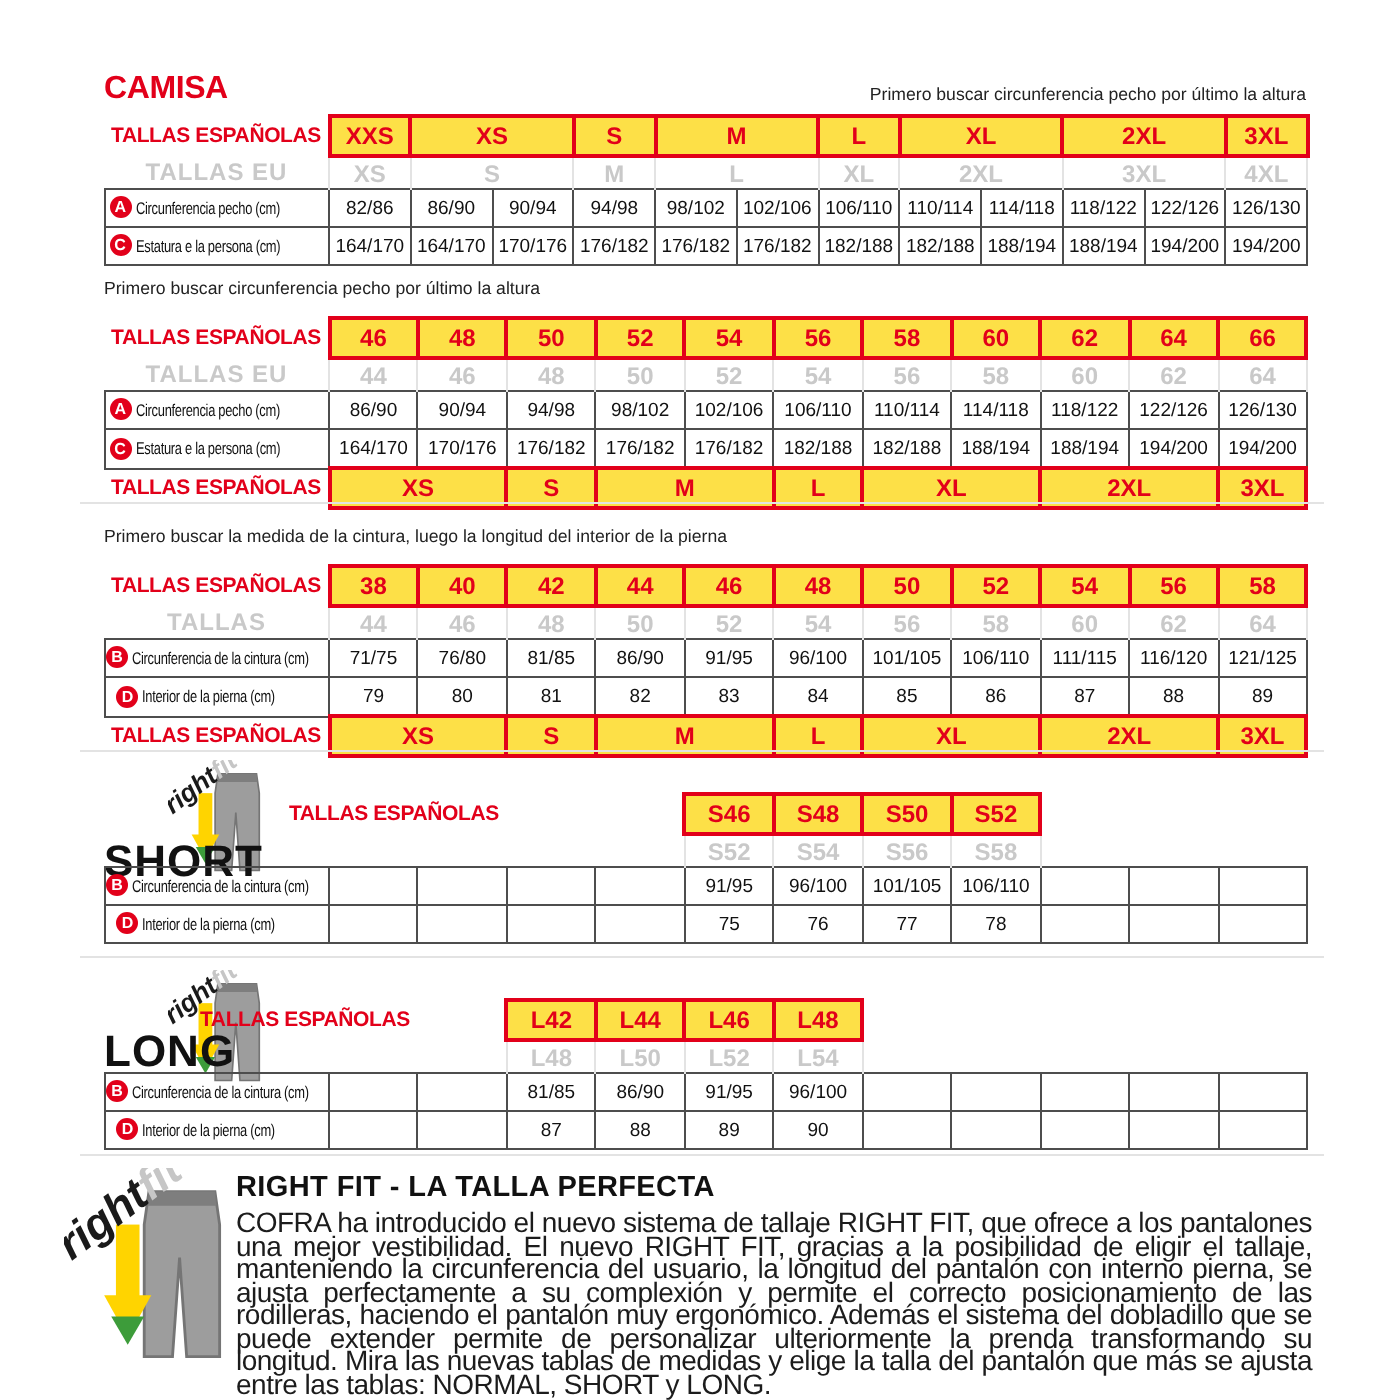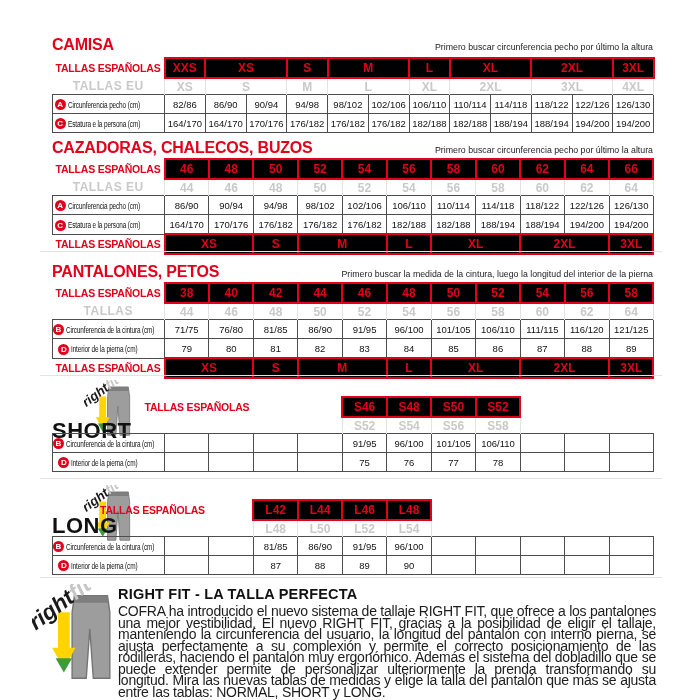--- a/index.html
+++ b/index.html
@@ -12,21 +12,21 @@
 
   .tbl{position:absolute;left:52px;width:601px;}
   table.size-table{border-collapse:collapse;table-layout:fixed;width:601px;}
   table.size-table td{padding:0;text-align:center;vertical-align:middle;white-space:nowrap;overflow:hidden;}
 
   tr.r-es td{height:18px;}
   tr.r-eu td{height:15px;}
   tr.r-val td{height:18px;}
 
   td.es-lead{color:#e2001a;font-weight:bold;font-size:10.5px;text-align:right;padding-right:5px;letter-spacing:-0.2px;border:none;}
-  td.es-box{border:2px solid #e2001a;color:#e2001a;font-weight:bold;font-size:12px;background:#000000;margin-left:29px;}
+  td.es-box{border:2px solid #e2001a;color:#e2001a;font-weight:bold;font-size:12px;background:#fde047;margin-left:29px;}
   td.eu-lead{color:#c9c9c9;font-weight:bold;font-size:12px;text-align:left;padding-left:2px;border:none;letter-spacing:0.5px;}
   td.eu-cell{color:#c9c9c9;font-weight:bold;font-size:12px;border-left:1px solid #e3e3e3;border-right:1px solid #e3e3e3;}
   td.val-cell{border:1px solid #4d4d4d;color:#111;font-size:9.5px;}
   td.blank{border:none;}
   td.row-label{border:1px solid #4d4d4d;text-align:left;padding-left:3px;}
   .badge{display:inline-block;width:11px;height:11px;border-radius:50%;background:#e2001a;color:#fff;
          font-weight:bold;font-size:8px;line-height:11px;text-align:center;vertical-align:middle;margin-right:2px;}
   .mlabel{display:inline-block;font-size:8.5px;color:#111;letter-spacing:-0.2px;
           transform:scaleX(0.76);transform-origin:left center;vertical-align:middle;}
 
@@ -114,21 +114,20 @@
             <td class="val-cell">188/194</td>
             <td class="val-cell">188/194</td>
             <td class="val-cell">194/200</td>
             <td class="val-cell">194/200</td>
           </tr>
         </tbody>
       </table>
     </div>
 
   <div class="sec-head" style="top:139px">
-    <span class="sec-title">CAZADORAS, CHALECOS, BUZOS</span>
     <span class="sec-note">Primero buscar circunferencia pecho por último la altura</span>
   </div>
   <div class="tbl" style="top:158px">
       <table class="size-table">
         <colgroup>
           <col style="width: 112px;">
           <col style="width: 44.4545px;">
           <col style="width: 44.4545px;">
           <col style="width: 44.4545px;">
           <col style="width: 44.4545px;">
@@ -207,21 +206,20 @@
             <td class="es-box" colspan="2">2XL</td>
             <td class="es-box">3XL</td>
           </tr>
         </tbody>
       </table>
     </div>
 
   <div class="sep" style="top:251px"></div>
 
   <div class="sec-head" style="top:263px">
-    <span class="sec-title">PANTALONES, PETOS</span>
     <span class="sec-note">Primero buscar la medida de la cintura, luego la longitud del interior de la pierna</span>
   </div>
   <div class="tbl" style="top:282px">
       <table class="size-table">
         <colgroup>
           <col style="width: 112px;">
           <col style="width: 44.4545px;">
           <col style="width: 44.4545px;">
           <col style="width: 44.4545px;">
           <col style="width: 44.4545px;">

